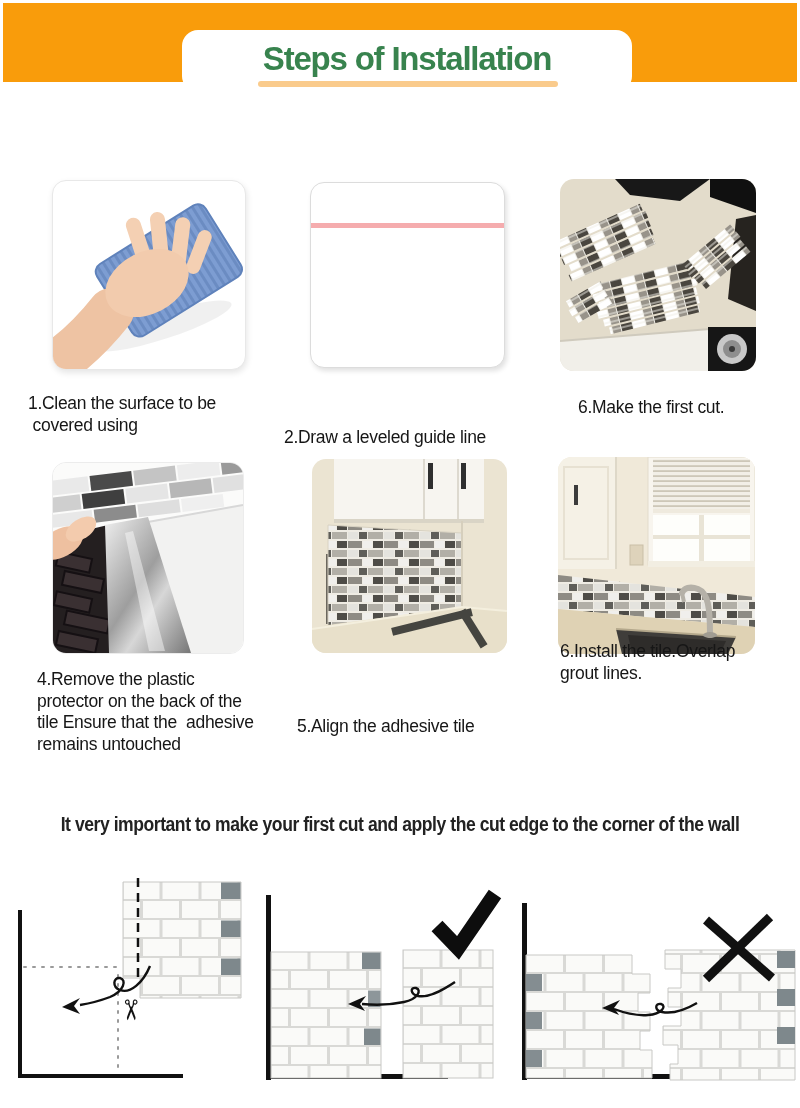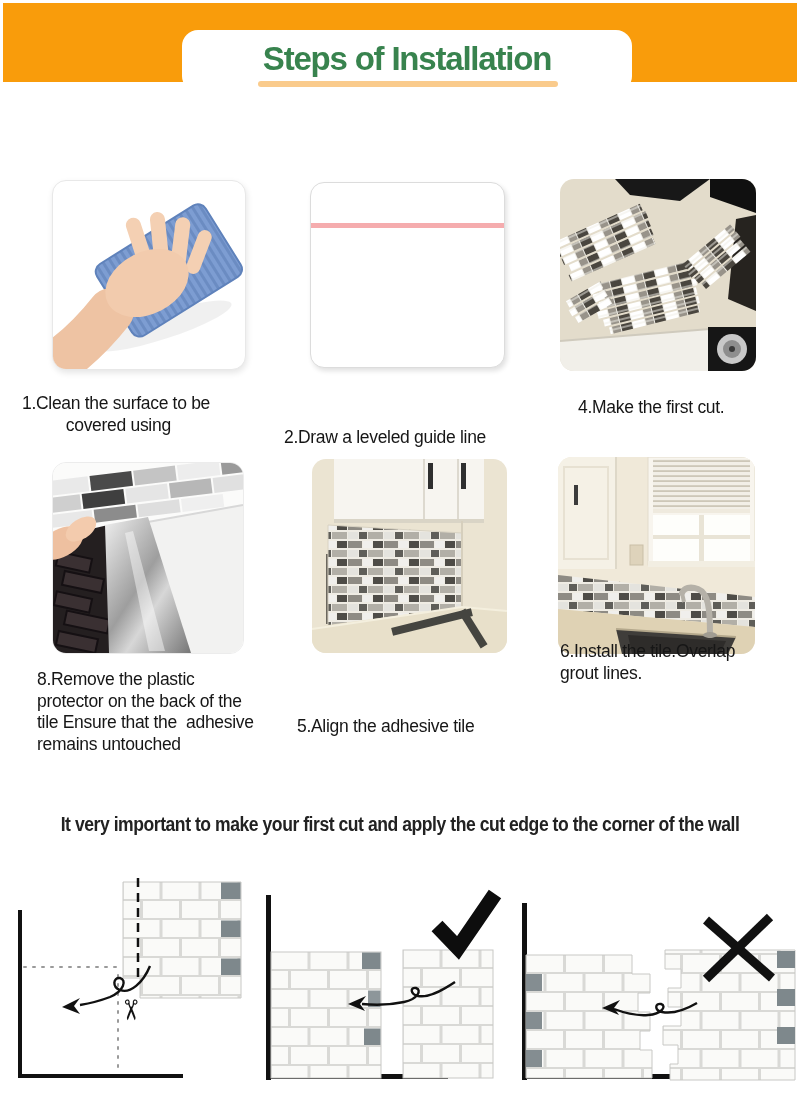--- a/index.html
+++ b/index.html
@@ -23,21 +23,21 @@
   .t2{left:310px;top:182px;width:193px;height:184px;border:1px solid #dcdcdc;box-shadow:2px 3px 5px rgba(0,0,0,.12);}
   .t3{left:560px;top:179px;width:196px;height:192px;}
   .t4{left:52px;top:462px;width:190px;height:190px;border:1px solid #ececec;}
   .t5{left:312px;top:459px;width:195px;height:194px;}
   .t6{left:558px;top:457px;width:197px;height:197px;}
   .pink-line{position:absolute;left:0;right:0;top:40px;height:5px;background:var(--guide-pink,#F5ACAE);}
 
   
   .caption{position:absolute;margin:0;font-size:17.5px;line-height:1.24;color:#161616;
            letter-spacing:-0.3px;white-space:pre-wrap;}
-  .c1{left:22px;top:393px;text-align:center;}
+  .c1{left:28px;top:393px;}
   .c2{left:284px;top:396px;margin-top:31px;}
   .c3{left:578px;top:397px;}
   .c4{left:37px;top:669px;}
   .c5{left:297px;top:669px;margin-top:47px;}
   .c6{left:560px;top:641px;}
 
   
   .notice{position:absolute;left:0;top:813px;width:800px;margin:0;text-align:center;
           font-size:19.5px;font-weight:bold;color:#222;letter-spacing:-0.5px;
           white-space:nowrap;transform:scaleX(0.9);transform-origin:50% 50%;}
@@ -255,22 +255,22 @@
         <path d="M152 178 C152 150 150 136 140 132 C132 129 126 131 124 136" stroke="#b5b1a8" stroke-width="6" fill="none" stroke-linecap="round"></path>
         <line x1="124" y1="136" x2="126" y2="145" stroke="#b5b1a8" stroke-width="4"></line>
         <ellipse cx="152" cy="178" rx="7" ry="3" fill="#a09c92"></ellipse>
       </g>
     </svg>
   </div>
 
   <p class="caption c1">1.Clean the surface to be
  covered using</p>
   <p class="caption c2">2.Draw a leveled guide line</p>
-  <p class="caption c3">4.Make the first cut.</p>
-  <p class="caption c4">8.Remove the plastic
+  <p class="caption c3">6.Make the first cut.</p>
+  <p class="caption c4">4.Remove the plastic
 protector on the back of the
 tile Ensure that the  adhesive
 remains untouched</p>
   <p class="caption c5">5.Align the adhesive tile</p>
   <p class="caption c6">6.Install the tile.Overlap
 grout lines.</p>
 
   <p class="notice">It very important to make your first cut and apply the cut edge to the corner of the wall</p>
 
   <div class="diagrams">

